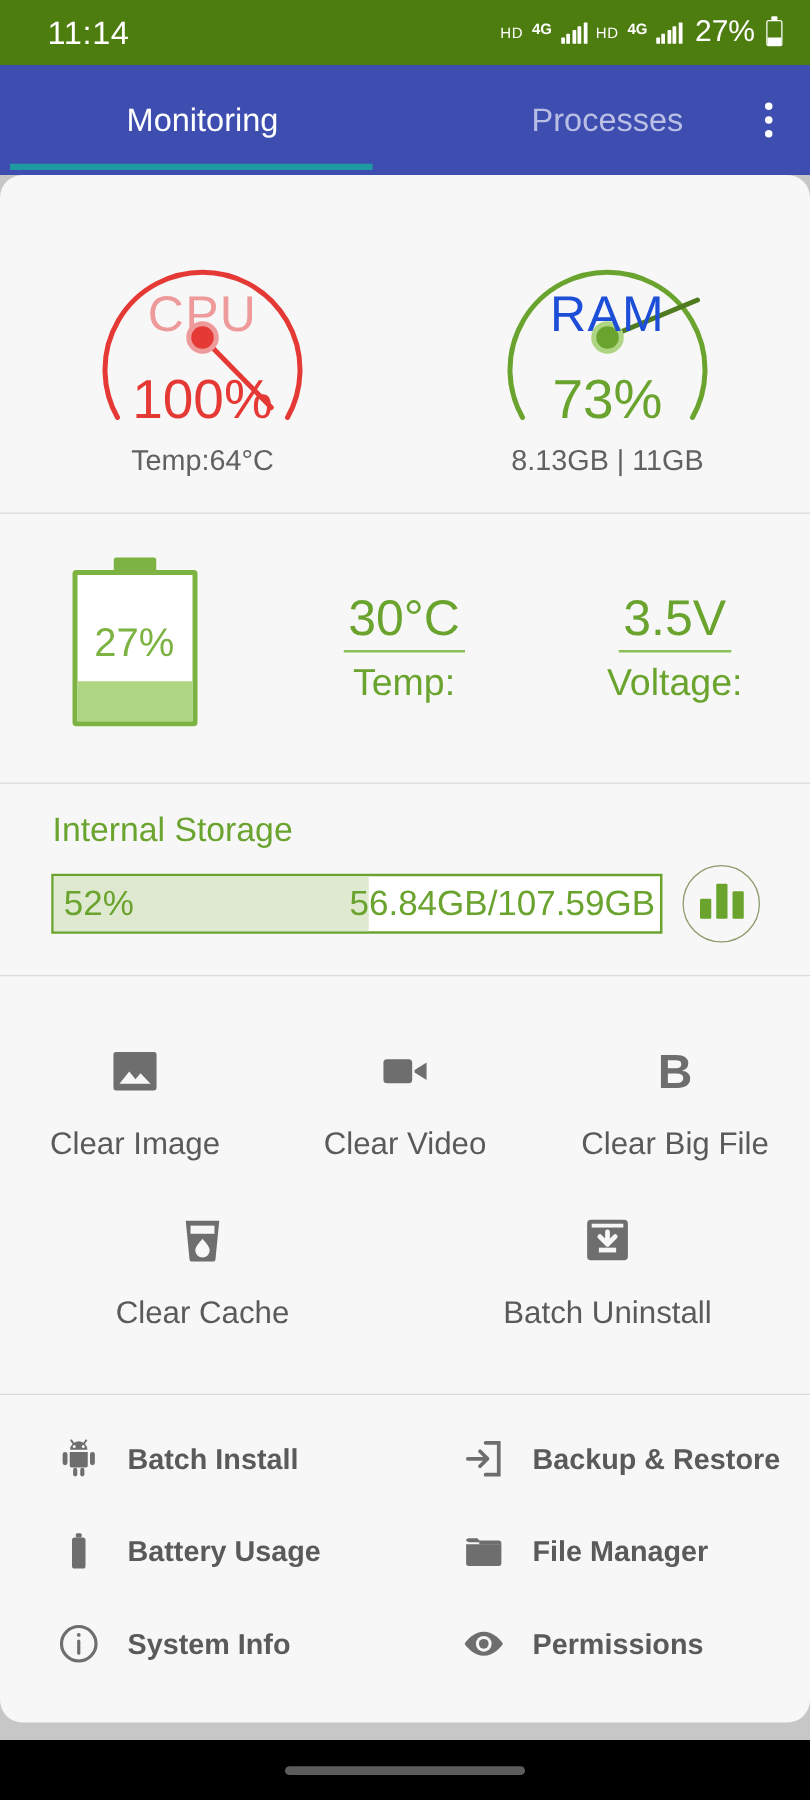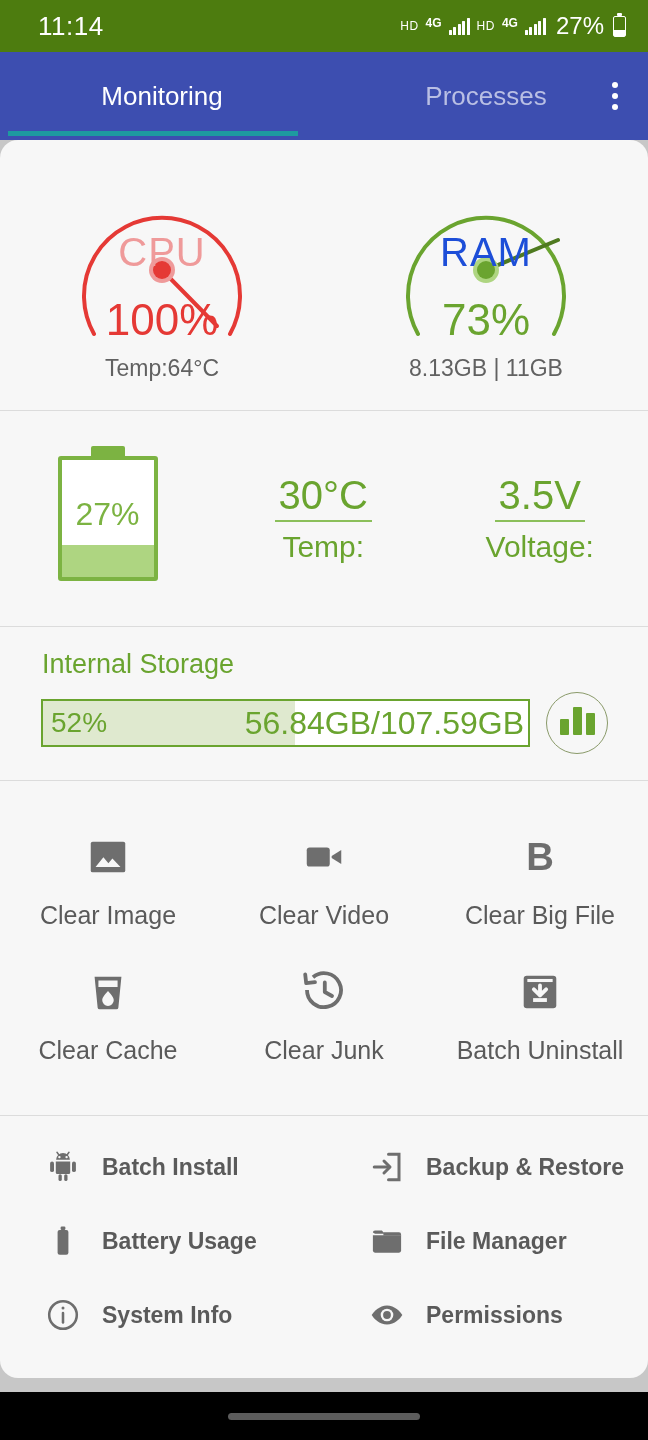--- a/index.html
+++ b/index.html
@@ -74,21 +74,21 @@
   .stat .v{font-size:40px;color:#6aa42f;border-bottom:2px solid #8bbf5a;display:inline-block;padding:0 4px 4px;line-height:1.05;}
   .stat .l{font-size:30px;color:#6aa42f;margin-top:8px;}
 
   
   .storage{padding:22px 0 26px 0;}
   .st-title{font-size:27px;color:#6aa42f;margin:0 0 12px 42px;}
   .st-row{display:flex;align-items:center;padding:0 40px 0 41px;gap:16px;}
   .st-bar{position:relative;flex:1;height:48px;border:2px solid #6aa42f;box-sizing:border-box;background:#fff;}
   .st-fill{position:absolute;left:0;top:0;bottom:0;background:#dfe9cf;}
   .st-pct{position:absolute;left:8px;top:50%;transform:translateY(-50%);font-size:28px;color:#6aa42f;}
-  .st-val{position:absolute;right:4px;top:50%;transform:translateY(-50%);font-size:32px;color:#6aa42f;}
+  .st-val{position:absolute;right:4px;top:50%;transform:translateY(-50%);font-size:28px;color:#6aa42f;}
   .st-chart{width:62px;height:62px;border-radius:50%;border:1.5px solid #8a9a6a;display:flex;align-items:flex-end;justify-content:center;gap:4px;padding-bottom:18px;box-sizing:border-box;flex:0 0 auto;}
   .st-chart i{display:block;width:9px;background:#6aa42f;border-radius:1px;}
   .st-chart i:nth-child(1){height:16px}
   .st-chart i:nth-child(2){height:28px}
   .st-chart i:nth-child(3){height:22px}
 
   
   .grid{padding:34px 0 30px 0;}
   .grow{display:flex;}
   .gitem{flex:1;display:flex;flex-direction:column;align-items:center;gap:16px;padding:14px 0 20px;}
@@ -262,30 +262,20 @@
           <span class="gicon">
             <svg width="46" height="46" viewBox="0 0 24 24" fill="currentColor">
                 <path d="M5 4h14l-1.6 16.2a1 1 0 01-1 .8H7.6a1 1 0 01-1-.8z"></path>
                 <rect x="7" y="6" width="10" height="3.4" fill="#f7f7f7"></rect>
                 <path d="M12 11.5c1.9 2.2 3 3.5 3 4.8a3 3 0 01-6 0c0-1.3 1.1-2.6 3-4.8z" fill="#f7f7f7"></path>
               </svg>
           </span>
           <span class="glabel">Clear Cache</span>
         </div>
 
-        <div class="gitem">
-          <span class="gicon">
-            <svg width="48" height="48" viewBox="0 0 24 24" fill="none" stroke="currentColor" stroke-width="1.9">
-                <path d="M3.5 11a8.5 8.5 0 103-6.4"></path>
-                <polyline points="2.6,3.2 3.1,7.6 7.5,7.1" stroke-linecap="round" stroke-linejoin="round"></polyline>
-                <polyline points="12.4,7.2 12.4,12 16,14" stroke-linecap="round" stroke-linejoin="round"></polyline>
-              </svg>
-          </span>
-          <span class="glabel">Clear Junk</span>
-        </div>
 
         <div class="gitem">
           <span class="gicon">
             <svg width="46" height="46" viewBox="0 0 24 24" fill="currentColor">
                 <rect x="3.5" y="3.5" width="17" height="17" rx="1.6"></rect>
                 <rect x="5.4" y="5.2" width="13.2" height="1.6" fill="#f7f7f7"></rect>
                 <path d="M12 8.6v5.2m0 0l-3.2-3.2M12 13.8l3.2-3.2" stroke="#f7f7f7" stroke-width="2" stroke-linecap="round" fill="none"></path>
                 <rect x="8.4" y="15.2" width="7.2" height="2" fill="#f7f7f7"></rect>
               </svg>
           </span>

